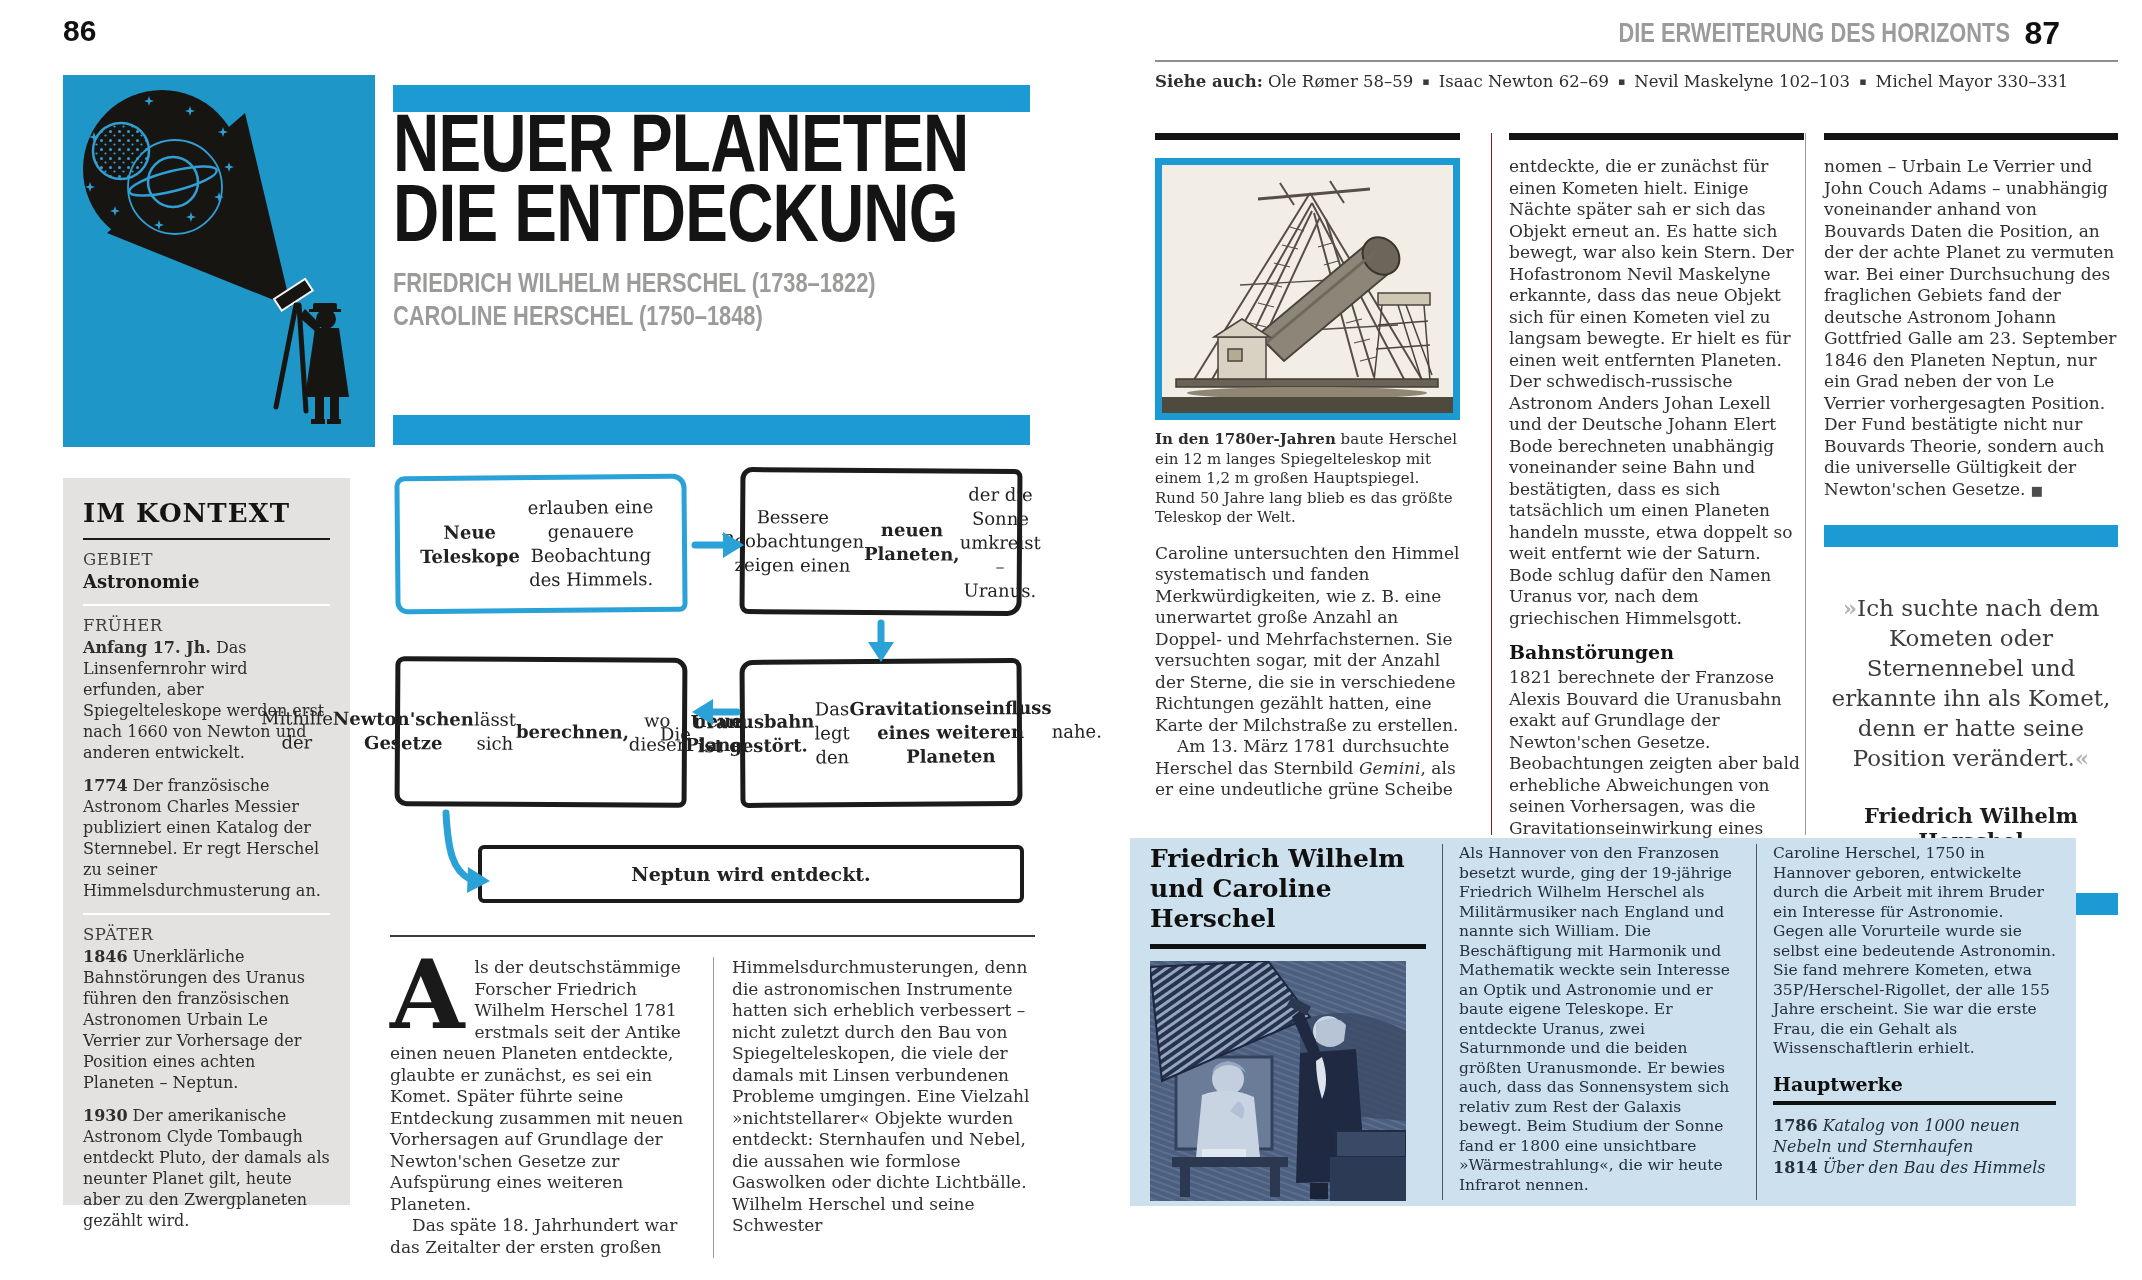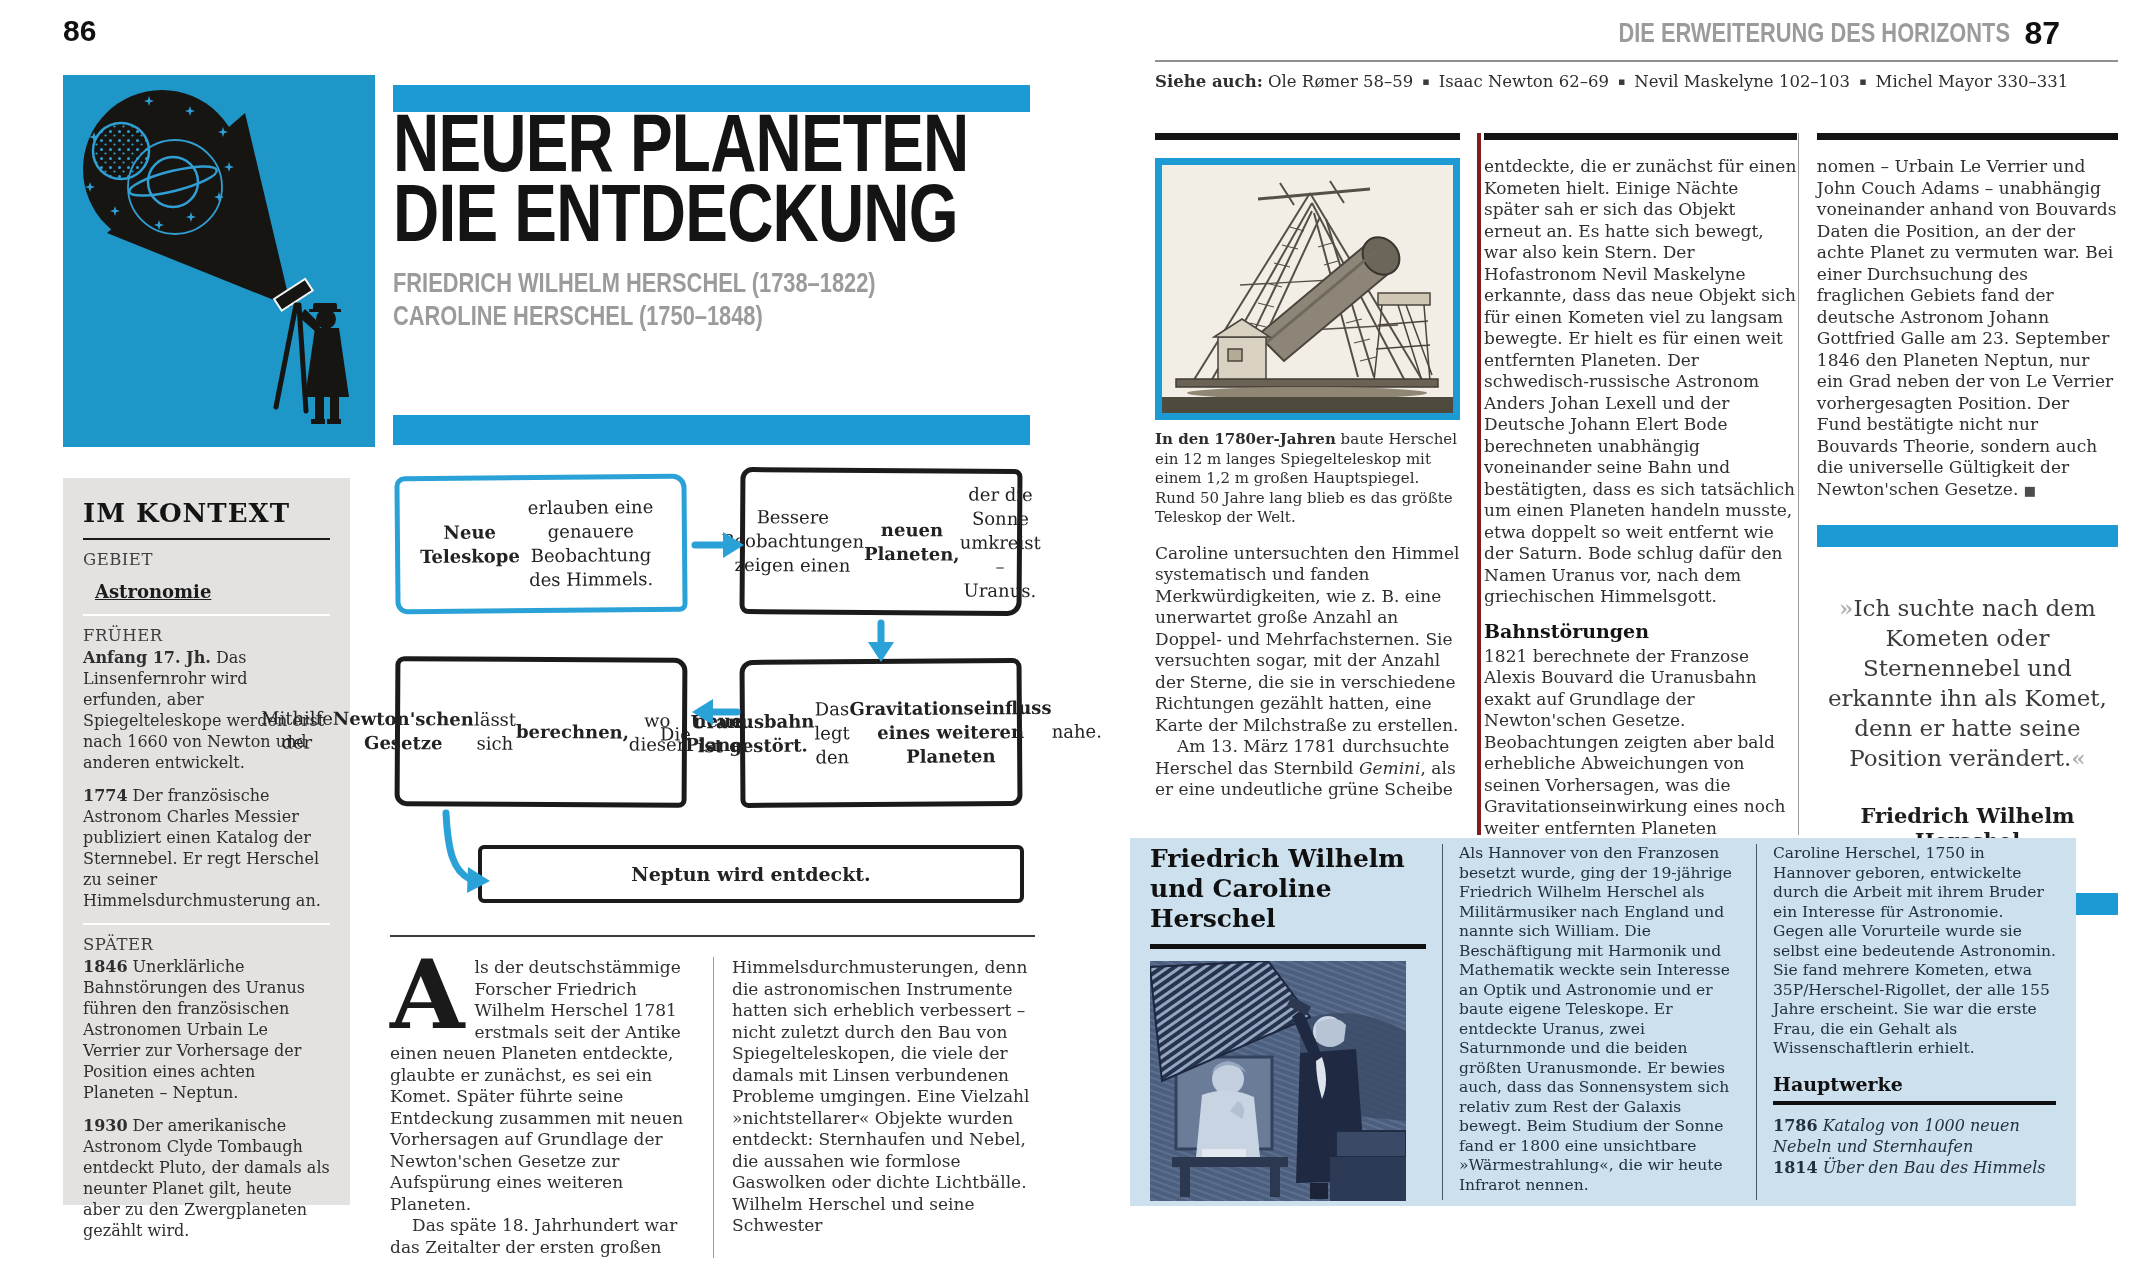--- a/index.html
+++ b/index.html
@@ -22,21 +22,21 @@
             line-height:33px;color:#9b9b9a;letter-spacing:0;}
   .bluebar2{left:393px;top:415px;width:637px;height:30px;background:var(--accent);}
 
   .context{left:63px;top:478px;width:287px;height:727px;background:#e4e2e0;
            box-sizing:border-box;padding:20px 20px;}
   .context h2{margin:0 0 10px 0;font-size:26px;letter-spacing:1px;color:#141414;}
   .ctx-rule{border-top:2px solid #1a1a1a;margin:0 0 10px 0;}
   .ctx-div{border-top:2px solid #ffffff;margin:12px 0 10px 0;}
   .ctx-label{font-size:16.5px;color:#3e3e3e;letter-spacing:.5px;margin:0 0 2px 0;}
   .ctx-p{font-size:16px;line-height:21px;margin:0 0 12px 0;color:#2e2e2e;}
-  .ctx-value{font-size:18px;font-weight:bold;color:#1c1c1c;margin:12px;text-decoration:underline;}
+  .ctx-value{font-size:18px;font-weight:bold;color:#1c1c1c;margin:0;}
 
   
   .flow{left:390px;top:465px;width:645px;height:465px;}
   .fbox{position:absolute;box-sizing:border-box;border:5px solid #1b1b1b;
         display:flex;align-items:center;justify-content:center;text-align:center;
         padding:8px 20px;font-size:18px;line-height:24px;color:#222;background:#fff;}
   .fbox.blue{border-color:#2aa2d8;}
   .flow svg{position:absolute;left:0;top:0;pointer-events:none;}
 
   
@@ -55,21 +55,21 @@
   .rp-head .num{font-family:"Liberation Sans",sans-serif;font-weight:bold;font-size:32px;
                 color:#111;margin-left:14px;line-height:34px;}
   .rp-rule{left:1155px;top:60px;width:963px;border-top:2px solid #8f8f8f;}
   .seealso{left:1155px;top:72px;width:963px;font-size:16.5px;color:#2e2e2e;}
   .seealso .lbl{font-weight:bold;}
   .bullet{color:#3a3a3a;font-size:11px;vertical-align:2px;margin:0 9px;}
 
   .rp-cols{left:1155px;top:133px;width:963px;display:flex;align-items:stretch;height:702px;}
   .rcol{box-sizing:border-box;}
   .rcol1{width:305px;}
-  .rcol2{width:329px;border-left:4px solid #7f1d1d;padding-left:3px;margin-left:17px;}
+  .rcol2{width:329px;border-left:1px solid #7f1d1d;padding-left:17px;margin-left:31px;}
   .rcol3{width:329px;border-left:1px solid #9a9a9a;padding-left:18px;margin-left:1px;}
   .topbar{height:7px;background:#141414;width:100%;}
   .imgframe{margin-top:18px;border:7px solid var(--accent);background:#f2eee5;height:248px;overflow:hidden;}
   .caption{margin-top:10px;font-size:15px;line-height:19.5px;color:#2d2d2d;}
   .rp p.bp{margin-top:14px;}
   .subhead{font-size:19px;font-weight:bold;color:#141414;margin:12px 0 0 0;}
   .endmark{color:#4d4d4d;font-size:13px;}
 
   .quoteblock{margin-top:24px;}
   .qbar{height:22px;background:var(--accent);}

